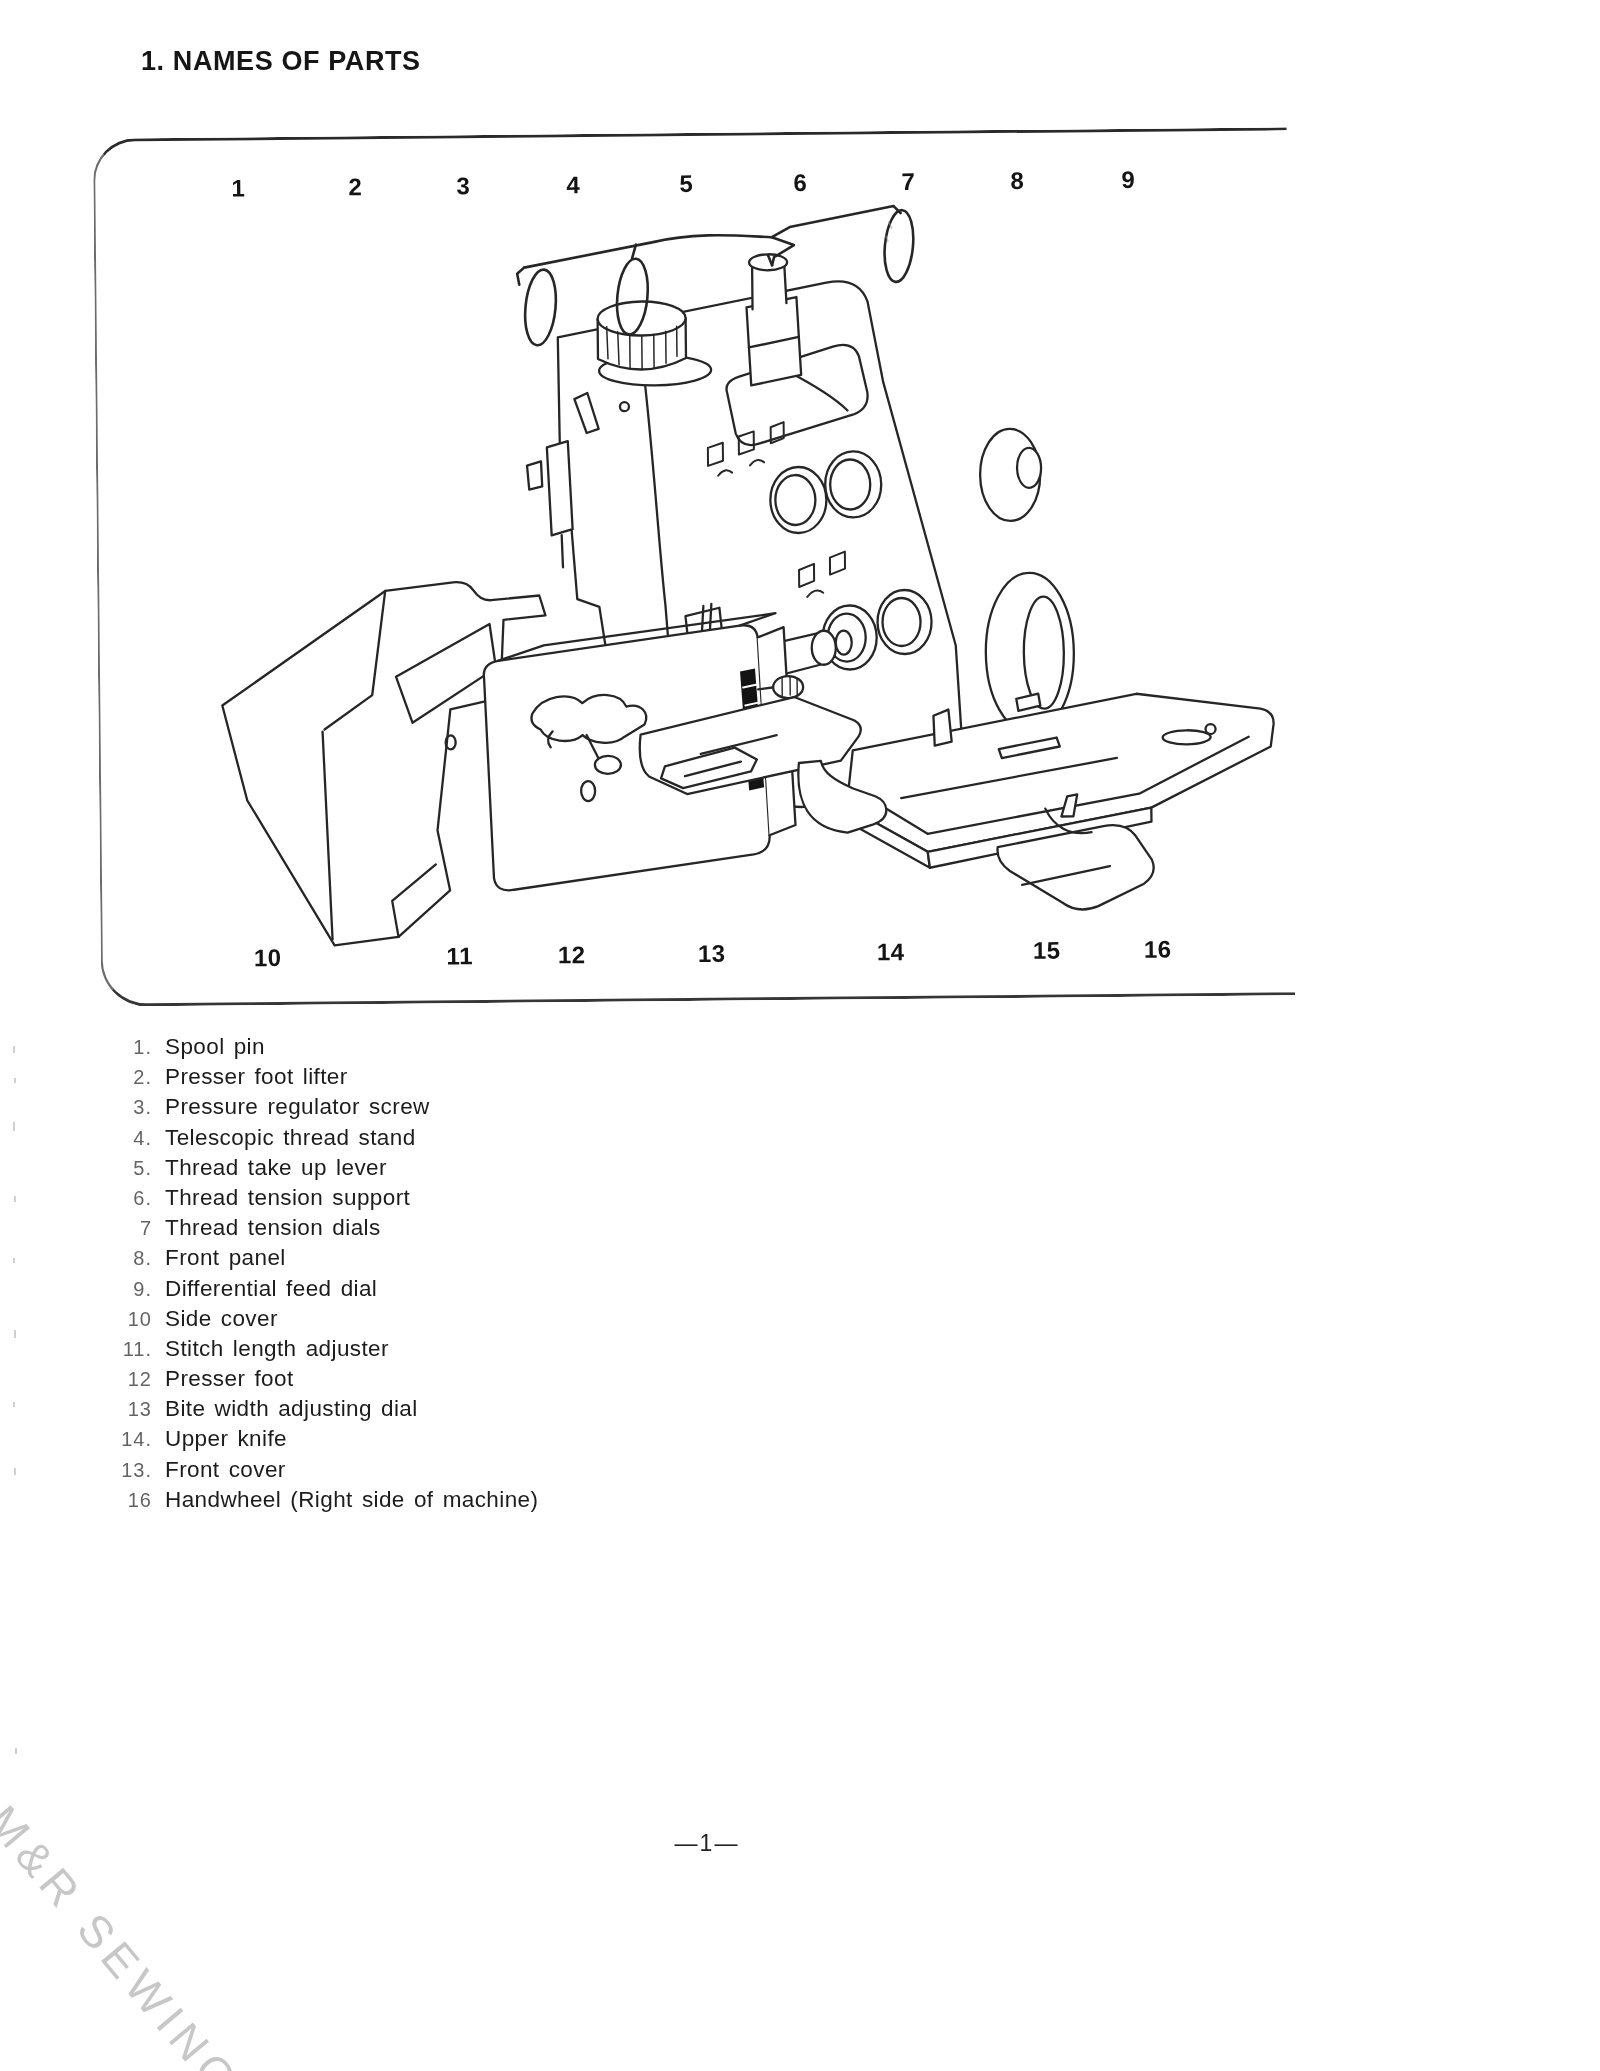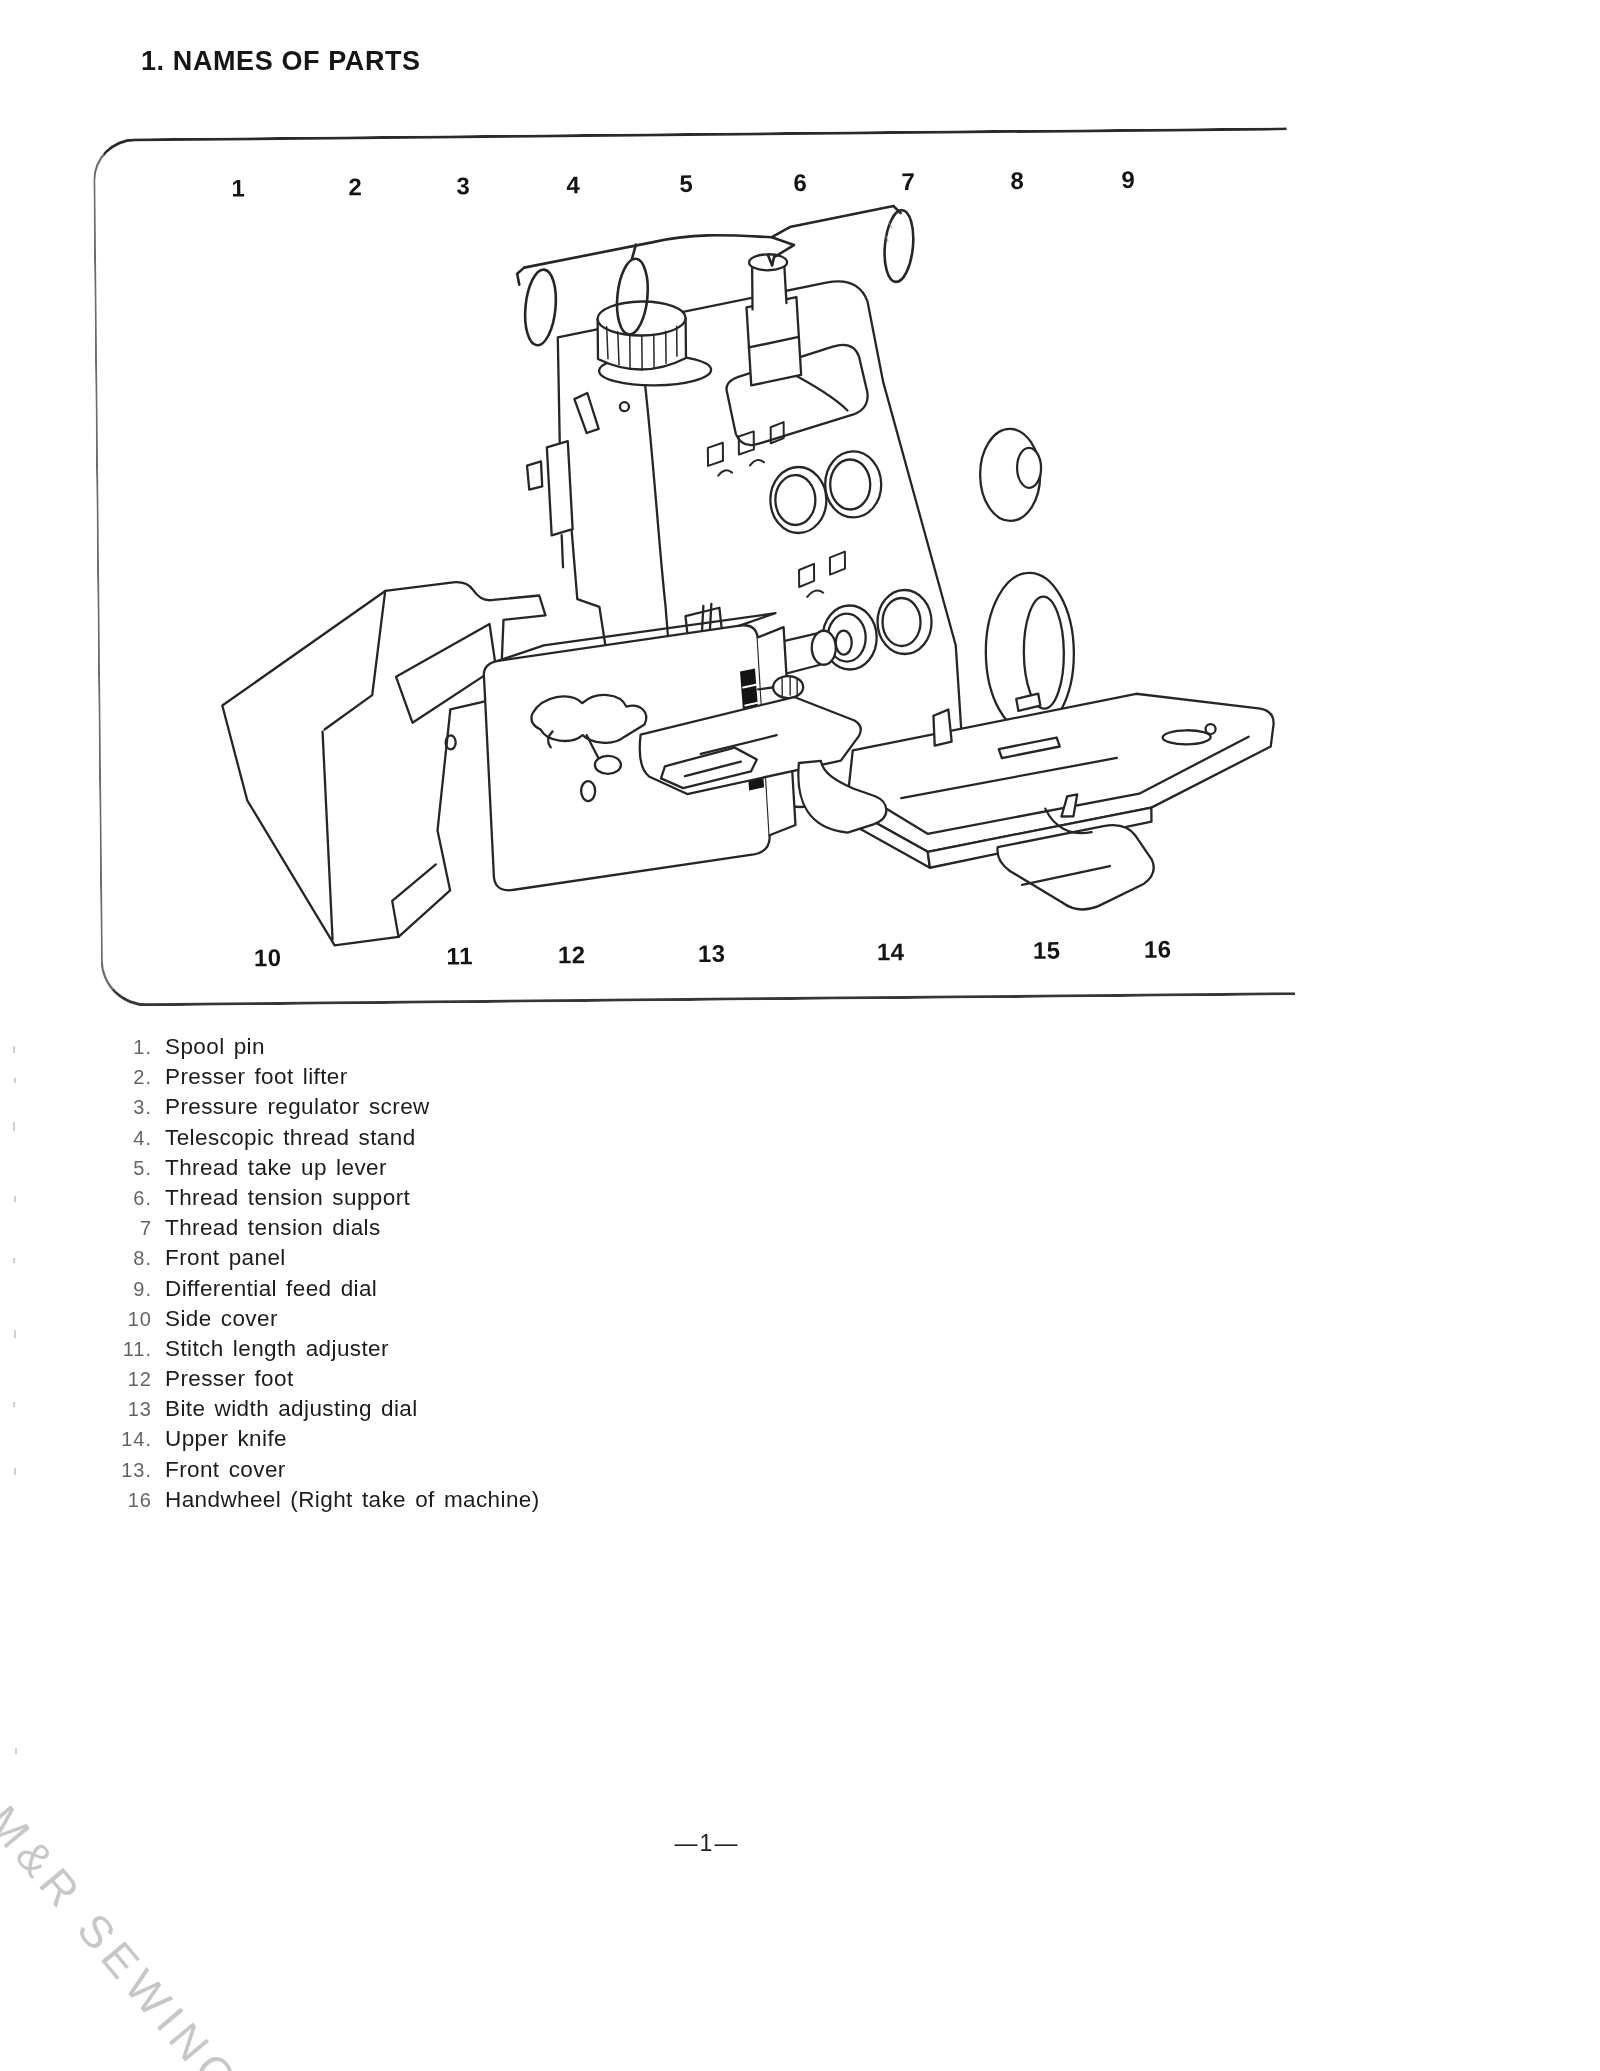--- a/index.html
+++ b/index.html
@@ -295,21 +295,21 @@
       <div class="part-row">
         <span class="part-num">14.</span>
         <span class="part-label">Upper knife</span>
       </div>
       <div class="part-row">
         <span class="part-num">13.</span>
         <span class="part-label">Front cover</span>
       </div>
       <div class="part-row">
         <span class="part-num">16</span>
-        <span class="part-label">Handwheel (Right take of machine)</span>
+        <span class="part-label">Handwheel (Right side of machine)</span>
       </div>
     </div>
 
   <div class="page-number">—1—</div>
 
   <div class="watermark">M&amp;R SEWING</div>
 
   <div class="noise" style="left:13px;top:1046px;width:2px;height:7px;"></div>
   <div class="noise" style="left:14px;top:1078px;width:2px;height:5px;"></div>
   <div class="noise" style="left:13px;top:1122px;width:2px;height:9px;"></div>

